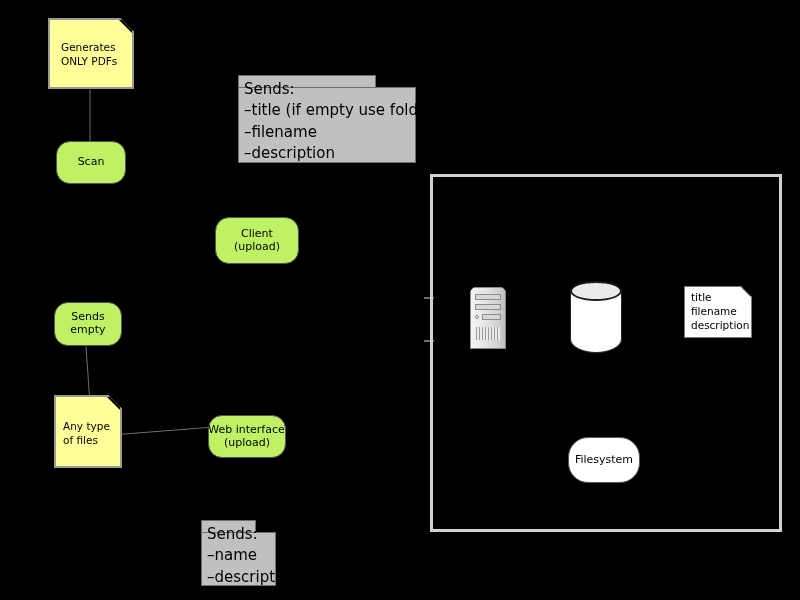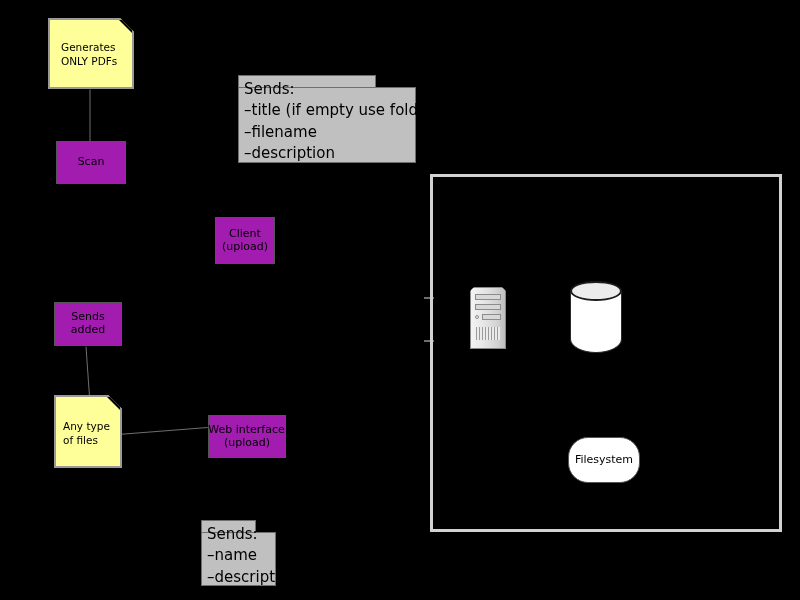--- a/index.html
+++ b/index.html
@@ -25,23 +25,23 @@
     justify-content: center;
     text-align: center;
     color: #000000;
     line-height: 1.15;
     white-space: nowrap;
     border-radius: 20px;
   }
 
   
   .rounded {
-    background: #a21caf;
+    background: #bef264;
     border: 1px solid #555555;
-    border-radius: 0;
+    border-radius: 14px;
     font-size: 11px;
   }
   .rounded .lbl {
     display: block;
   }
 
   
   .rect {
     background: #ffffff;
     border: 1px solid #555555;
@@ -261,31 +261,31 @@
     <div class="pkg-body" style="top:12px; width:75px; height:54px;"></div>
     <div class="pkg-text">Sends:
 –name
 –description</div>
   </div>
 
   <div class="node rounded" style="left:56px; top:141px; width:70px; height:43px;">
     <span class="lbl">Scan</span>
   </div>
 
-  <div class="node rounded" style="left:215px; top:217px; width:60px; height:47px;">
+  <div class="node rounded" style="left:215px; top:217px; width:84px; height:47px;">
     <div>
       <div>Client</div>
       <div>(upload)</div>
     </div>
   </div>
 
   <div class="node rounded" style="left:54px; top:302px; width:68px; height:44px;">
     <div>
       <div>Sends</div>
-      <div>added</div>
+      <div>empty</div>
     </div>
   </div>
 
   <div class="node rounded" style="left:208px; top:415px; width:78px; height:43px;">
     <div>
       <div style="position:relative; left:0; width:82px; margin-left:-1px;">Web interface</div>
       <div>(upload)</div>
     </div>
   </div>
 
@@ -300,14 +300,20 @@
     <div class="led" style="top:28px;"></div>
     <div class="bay-s" style="top:27px;"></div>
     <div class="vents" style="top:40px;"></div>
   </div>
 
   <div class="cylinder" style="left:570px; top:281px; width:52px; height:72px;">
     <div class="body"></div>
     <div class="top"></div>
   </div>
 
+  <div class="note note-white" style="left:684px; top:286px; width:68px; height:52px;">
+    <span class="fold"></span>
+    <div style="white-space:pre; line-height:1.32;">title
+filename
+description</div>
+  </div>
 
 </div>
 
 </body></html>

